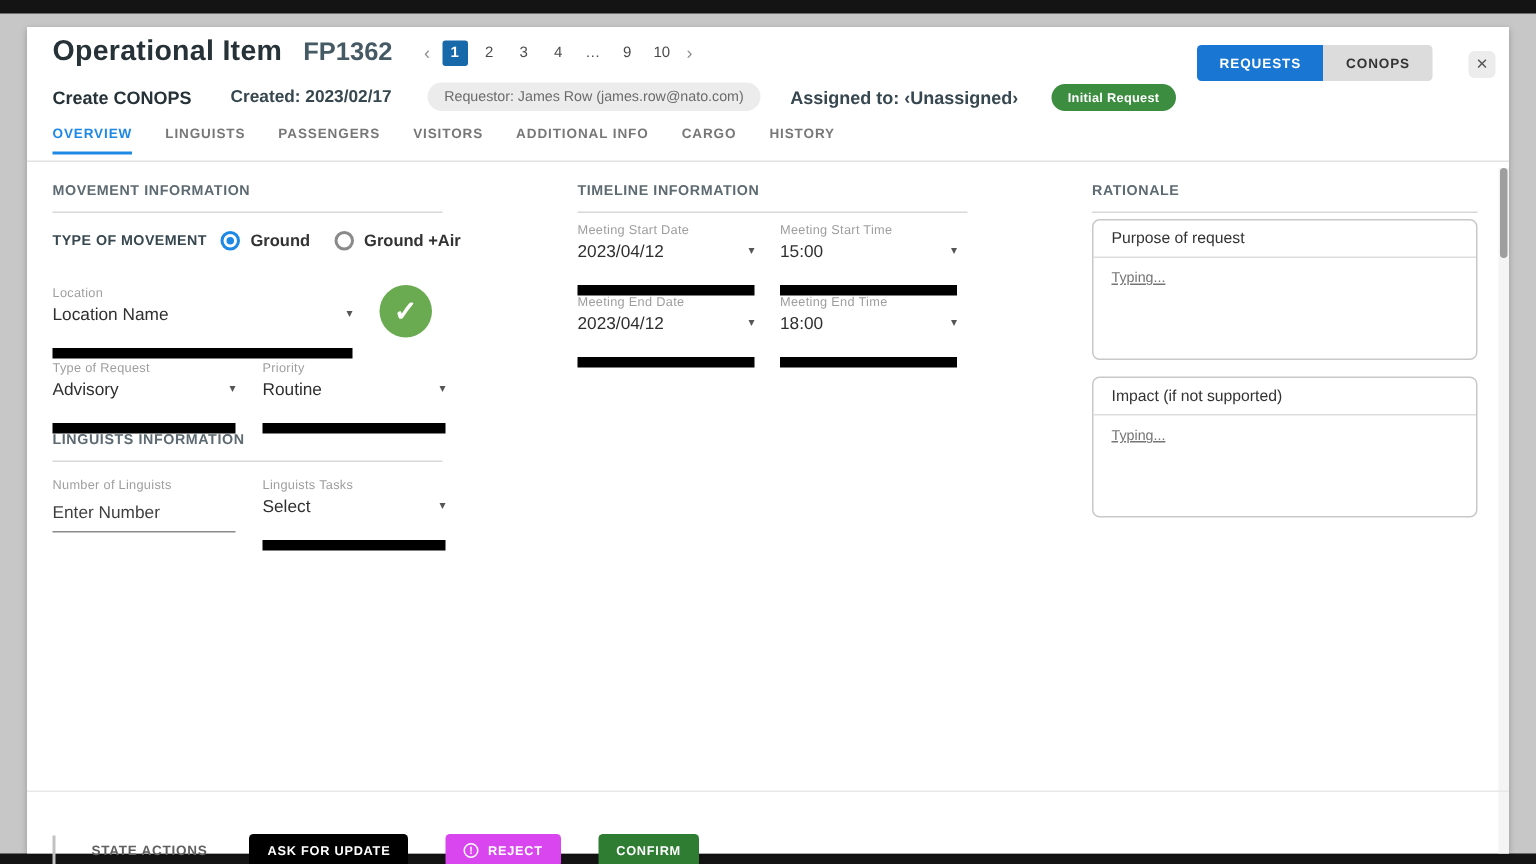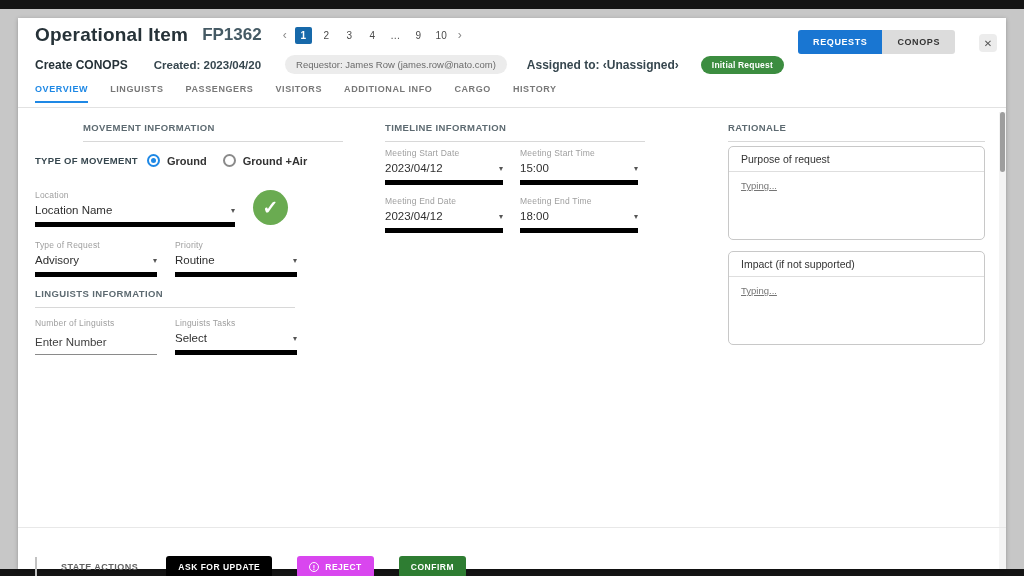--- a/index.html
+++ b/index.html
@@ -30,21 +30,21 @@
   .toggle-btn.conops { background:#dcdcdc; color:#333; border-radius:0 3px 3px 0; }
   .close-btn { position:absolute; right:9px; top:16px; width:18px; height:18px; background:#ececec; border-radius:4px; color:#555; font-size:10px; display:flex; align-items:center; justify-content:center; cursor:pointer; }
   .tabs { position:absolute; left:17px; top:66px; display:flex; gap:22px; }
   .tab { font-size:9px; font-weight:bold; letter-spacing:.6px; color:#777; padding-bottom:7px; cursor:pointer; }
   .tab.active { color:#1e88e5; border-bottom:2px solid #1e88e5; }
 
   
   .sec-title { position:absolute; font-size:9.5px; font-weight:bold; color:#5d6a71; letter-spacing:.4px; border-bottom:1px solid #d8d8d8; padding-bottom:8px; }
   .field { position:absolute; }
   .flabel { font-size:8.5px; color:#9e9e9e; margin-bottom:4px; letter-spacing:.2px; }
-  .fvalue { display:flex; justify-content:space-between; align-items:center; font-size:11.5px; color:#2f2f2f; padding-bottom:6px; border-bottom:5px solid #000000; cursor:pointer; }
+  .fvalue { display:flex; justify-content:space-between; align-items:flex-start; font-size:11.5px; color:#2f2f2f; padding-bottom:16px; border-bottom:7px solid #000000; cursor:pointer; }
   .caret { font-size:8px; color:#555; }
   .num-input { border:none; outline:none; border-bottom:1px solid #8a8a8a; width:100%; font-size:11.5px; color:#333; padding-bottom:6px; font-family:"Liberation Sans",sans-serif; background:transparent; }
   .num-input::placeholder { color:#3f3f3f; opacity:1; }
 
   .tom-row { position:absolute; left:17px; top:136px; display:flex; align-items:center; }
   .tom-label { font-size:9.5px; font-weight:bold; color:#37474f; letter-spacing:.3px; width:112px; }
   .radio-opt { display:flex; align-items:center; margin-right:16px; cursor:pointer; }
   .radio-circle { width:13px; height:13px; border:2px solid #8a8a8a; border-radius:50%; margin-right:7px; position:relative; flex:none; }
   .radio-circle.checked { border-color:#1e88e5; }
   .radio-circle.checked::after { content:''; position:absolute; inset:2px; background:#1e88e5; border-radius:50%; }
@@ -89,42 +89,42 @@
         <span class="pg-num">3</span>
         <span class="pg-num">4</span>
         <span class="pg-num">…</span>
         <span class="pg-num">9</span>
         <span class="pg-num">10</span>
         <span class="pg-arrow">›</span>
       </div>
     </div>
     <div class="meta-row">
       <span class="subtitle">Create CONOPS</span>
-      <span class="created">Created: 2023/04/20</span>
+      <span class="created">Created: 2023/02/17</span>
       <span class="chip">Requestor: James Row (james.row@nato.com)</span>
       <span class="assigned">Assigned to: ‹Unassigned›</span>
       <span class="badge">Initial Request</span>
     </div>
     <div class="toggle">
       <div class="toggle-btn requests">REQUESTS</div>
       <div class="toggle-btn conops">CONOPS</div>
     </div>
     <div class="close-btn">✕</div>
     <div class="tabs">
       <div class="tab active">OVERVIEW</div>
       <div class="tab">LINGUISTS</div>
       <div class="tab">PASSENGERS</div>
       <div class="tab">VISITORS</div>
       <div class="tab">ADDITIONAL INFO</div>
       <div class="tab">CARGO</div>
       <div class="tab">HISTORY</div>
     </div>
   </div>
 
-  <div class="sec-title" style="left:17px; top:104px; width:260px;margin-left:48px;">MOVEMENT INFORMATION</div>
+  <div class="sec-title" style="left:17px; top:104px; width:260px;">MOVEMENT INFORMATION</div>
 
   <div class="tom-row">
     <span class="tom-label">TYPE OF MOVEMENT</span>
     <span class="radio-opt">
       <span class="radio-circle checked"></span>
       <span class="radio-text">Ground</span>
     </span>
     <span class="radio-opt">
       <span class="radio-circle"></span>
       <span class="radio-text">Ground +Air</span>

